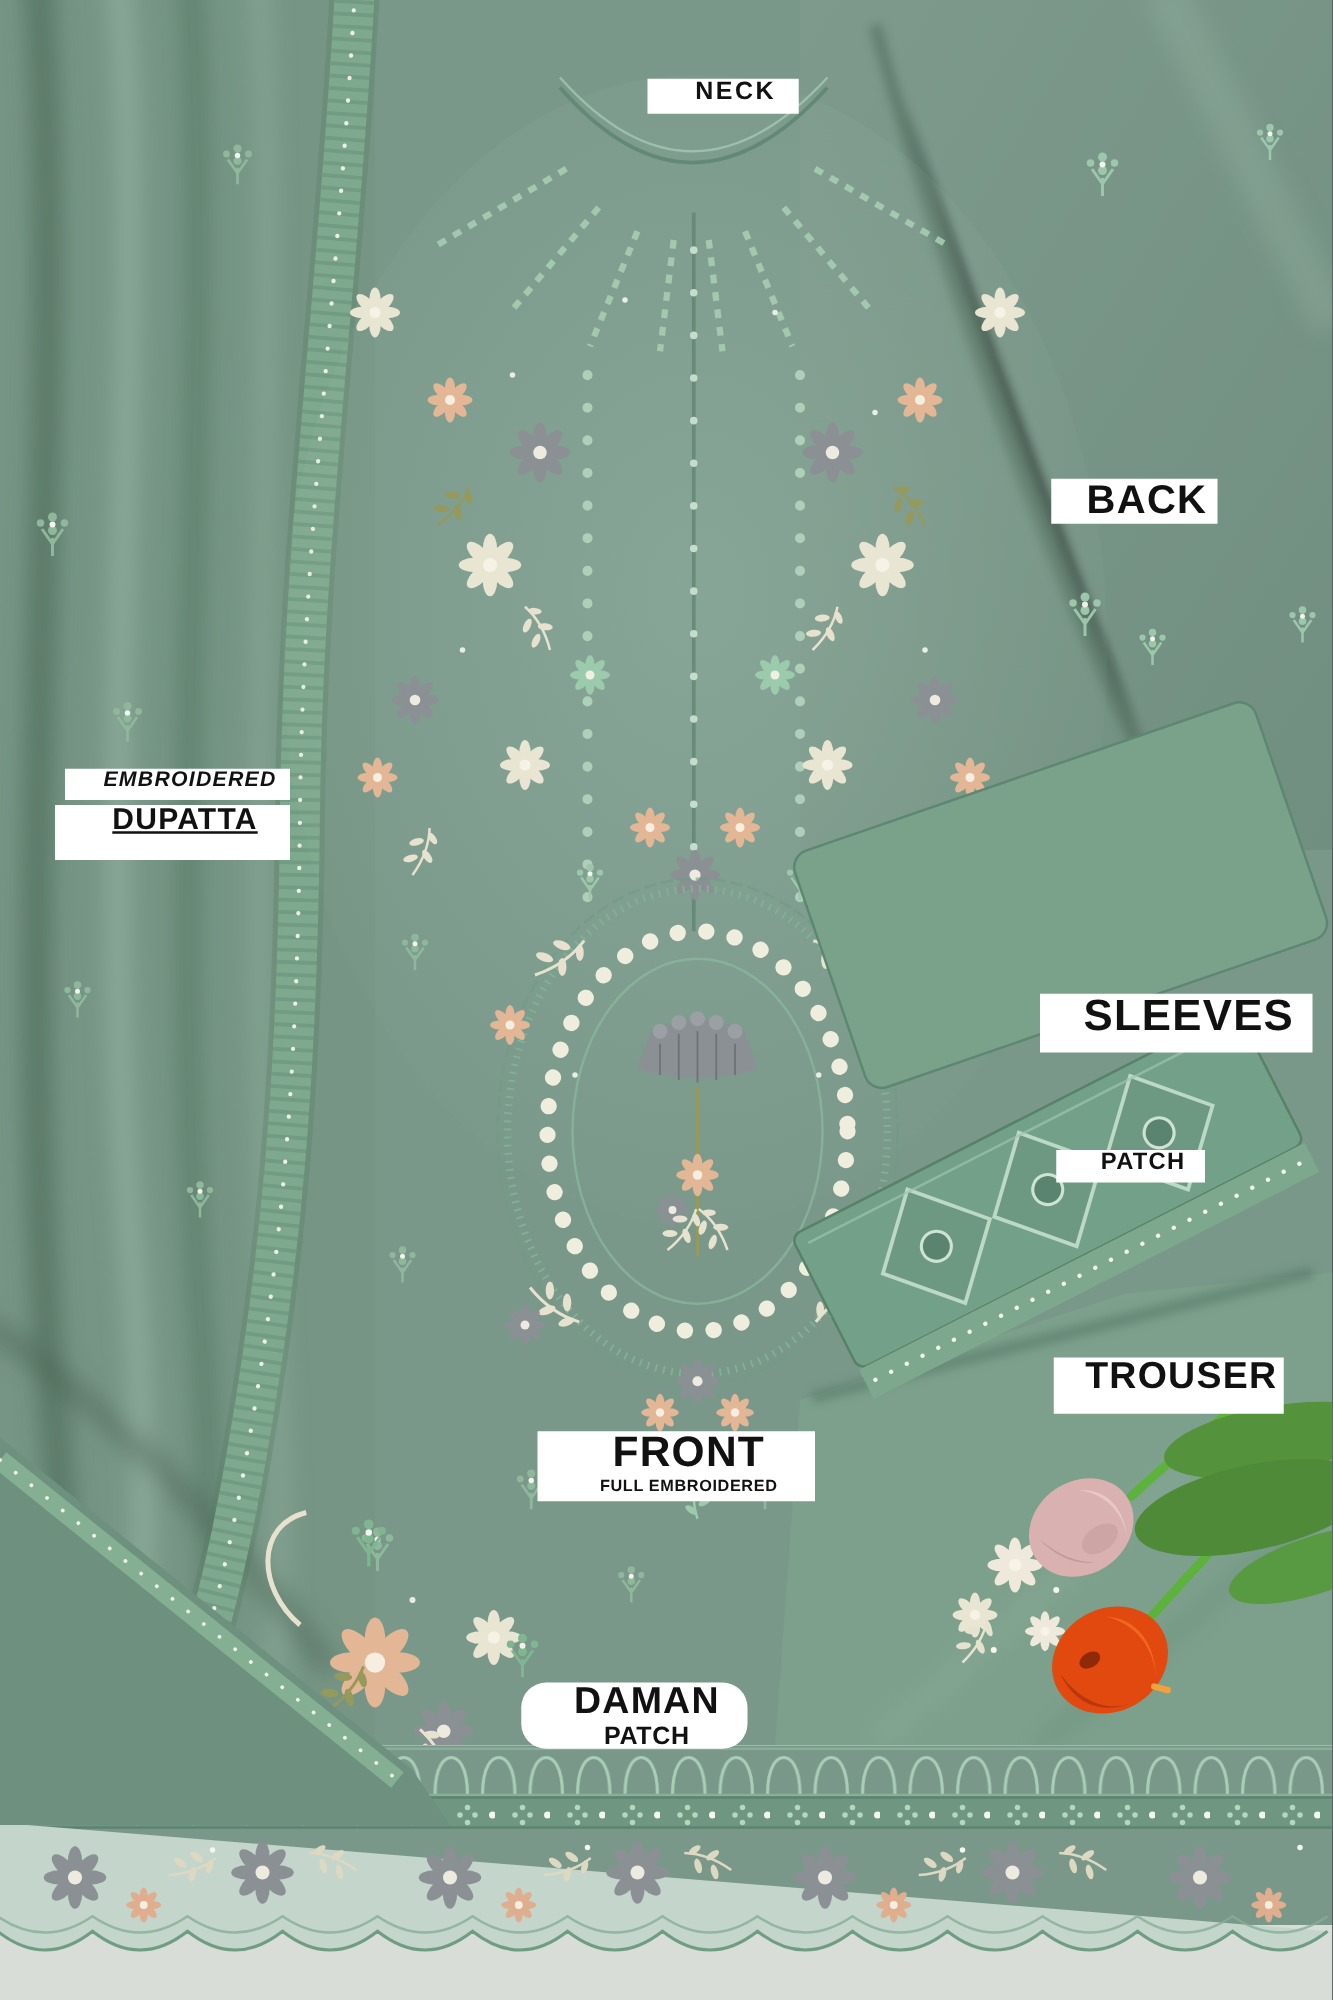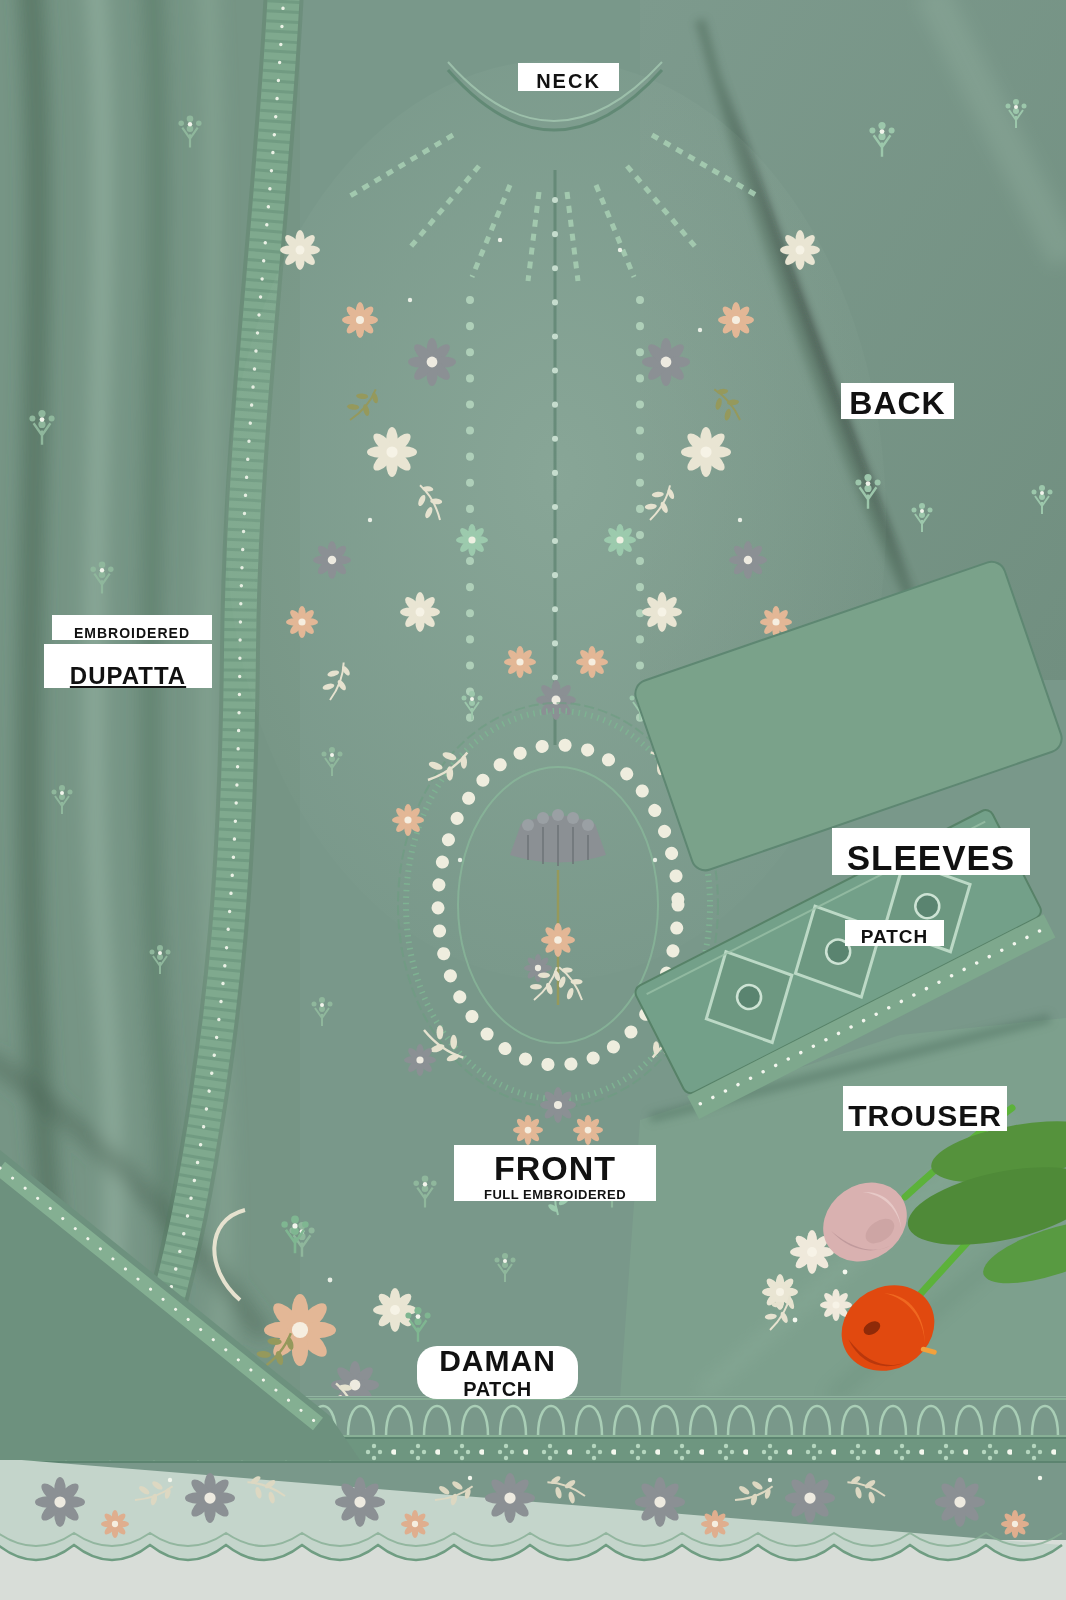--- a/index.html
+++ b/index.html
@@ -1,29 +1,29 @@
 <!DOCTYPE html>
 <html style="--fabric-base: #79988a; --fabric-shadow: #50705f; --fabric-highlight: #9fbcab; --embroidery-cream: #e9e5d3; --embroidery-gray: #8b9094; --embroidery-peach: #e3b796; --embroidery-green: #9ccaad; --sheer-hem: #c4d5cb; --floor: #d8ddd8; --label-bg: #ffffff; --label-text: #111111; --tulip-orange: #e1490f; --tulip-pink: #d9b1b0; --leaf-green: #55923c; --stem-green: #5cb23a;"><head>
 <meta charset="utf-8">
 <style>
   html,body{margin:0;padding:0;background:#222;}
   #stage{position:relative;width:1066px;height:1600px;overflow:hidden;
          background:var(--fabric-base,#79988a);font-family:"Liberation Sans",sans-serif;}
   #art{position:absolute;left:0;top:0;width:1066px;height:1600px;display:block;}
   .lbl{position:absolute;background:var(--label-bg,#ffffff);color:var(--label-text,#111111);
-       font-weight:700;display:flex;flex-direction:column;align-items:center;justify-content:flex-end;
-       line-height:1;z-index:10;text-align:center;}
+       font-weight:700;display:flex;flex-direction:column;align-items:center;justify-content:flex-start;
+       line-height:1;z-index:10;text-align:center;padding-left:20px;}
   #lbl-neck{left:518px;top:63px;width:101px;height:28px;font-size:20px;letter-spacing:2px;}
   #lbl-back{left:841px;top:383px;width:113px;height:36px;font-size:32px;letter-spacing:1px;}
-  #lbl-embroidered{left:52px;top:615px;width:160px;height:25px;font-size:14px;letter-spacing:1px;}
+  #lbl-embroidered{left:52px;top:615px;width:160px;height:25px;font-size:17px;letter-spacing:1px;font-style:italic;}
   #lbl-dupatta{left:44px;top:644px;width:168px;height:44px;font-size:24px;letter-spacing:1px;text-decoration:underline;}
-  #lbl-sleeves{left:832px;top:828px;width:198px;height:47px;font-size:35px;letter-spacing:1px;}
+  #lbl-sleeves{left:832px;top:795px;width:198px;height:47px;font-size:35px;letter-spacing:1px;}
   #lbl-patch{left:845px;top:920px;width:99px;height:26px;font-size:19px;letter-spacing:1px;}
   #lbl-trouser{left:803px;top:1086px;width:164px;height:45px;font-size:30px;letter-spacing:1px;margin-left:40px;}
-  #lbl-front{left:430px;top:1145px;width:202px;height:56px;font-size:34px;letter-spacing:1px;margin-left:24px;}
+  #lbl-front{left:430px;top:1145px;width:202px;height:56px;font-size:34px;letter-spacing:1px;}
   #lbl-daman{left:417px;top:1346px;width:161px;height:53px;font-size:30px;letter-spacing:1px;border-radius:20px;}
   .sub{font-size:13px;letter-spacing:.5px;margin-top:3px;font-weight:700;}
   #lbl-daman .sub{font-size:20px;}
 </style>
 </head>
 <body>
 
 <div id="stage">
 
 <svg id="art" viewBox="0 0 1066 1600" xmlns="http://www.w3.org/2000/svg">

